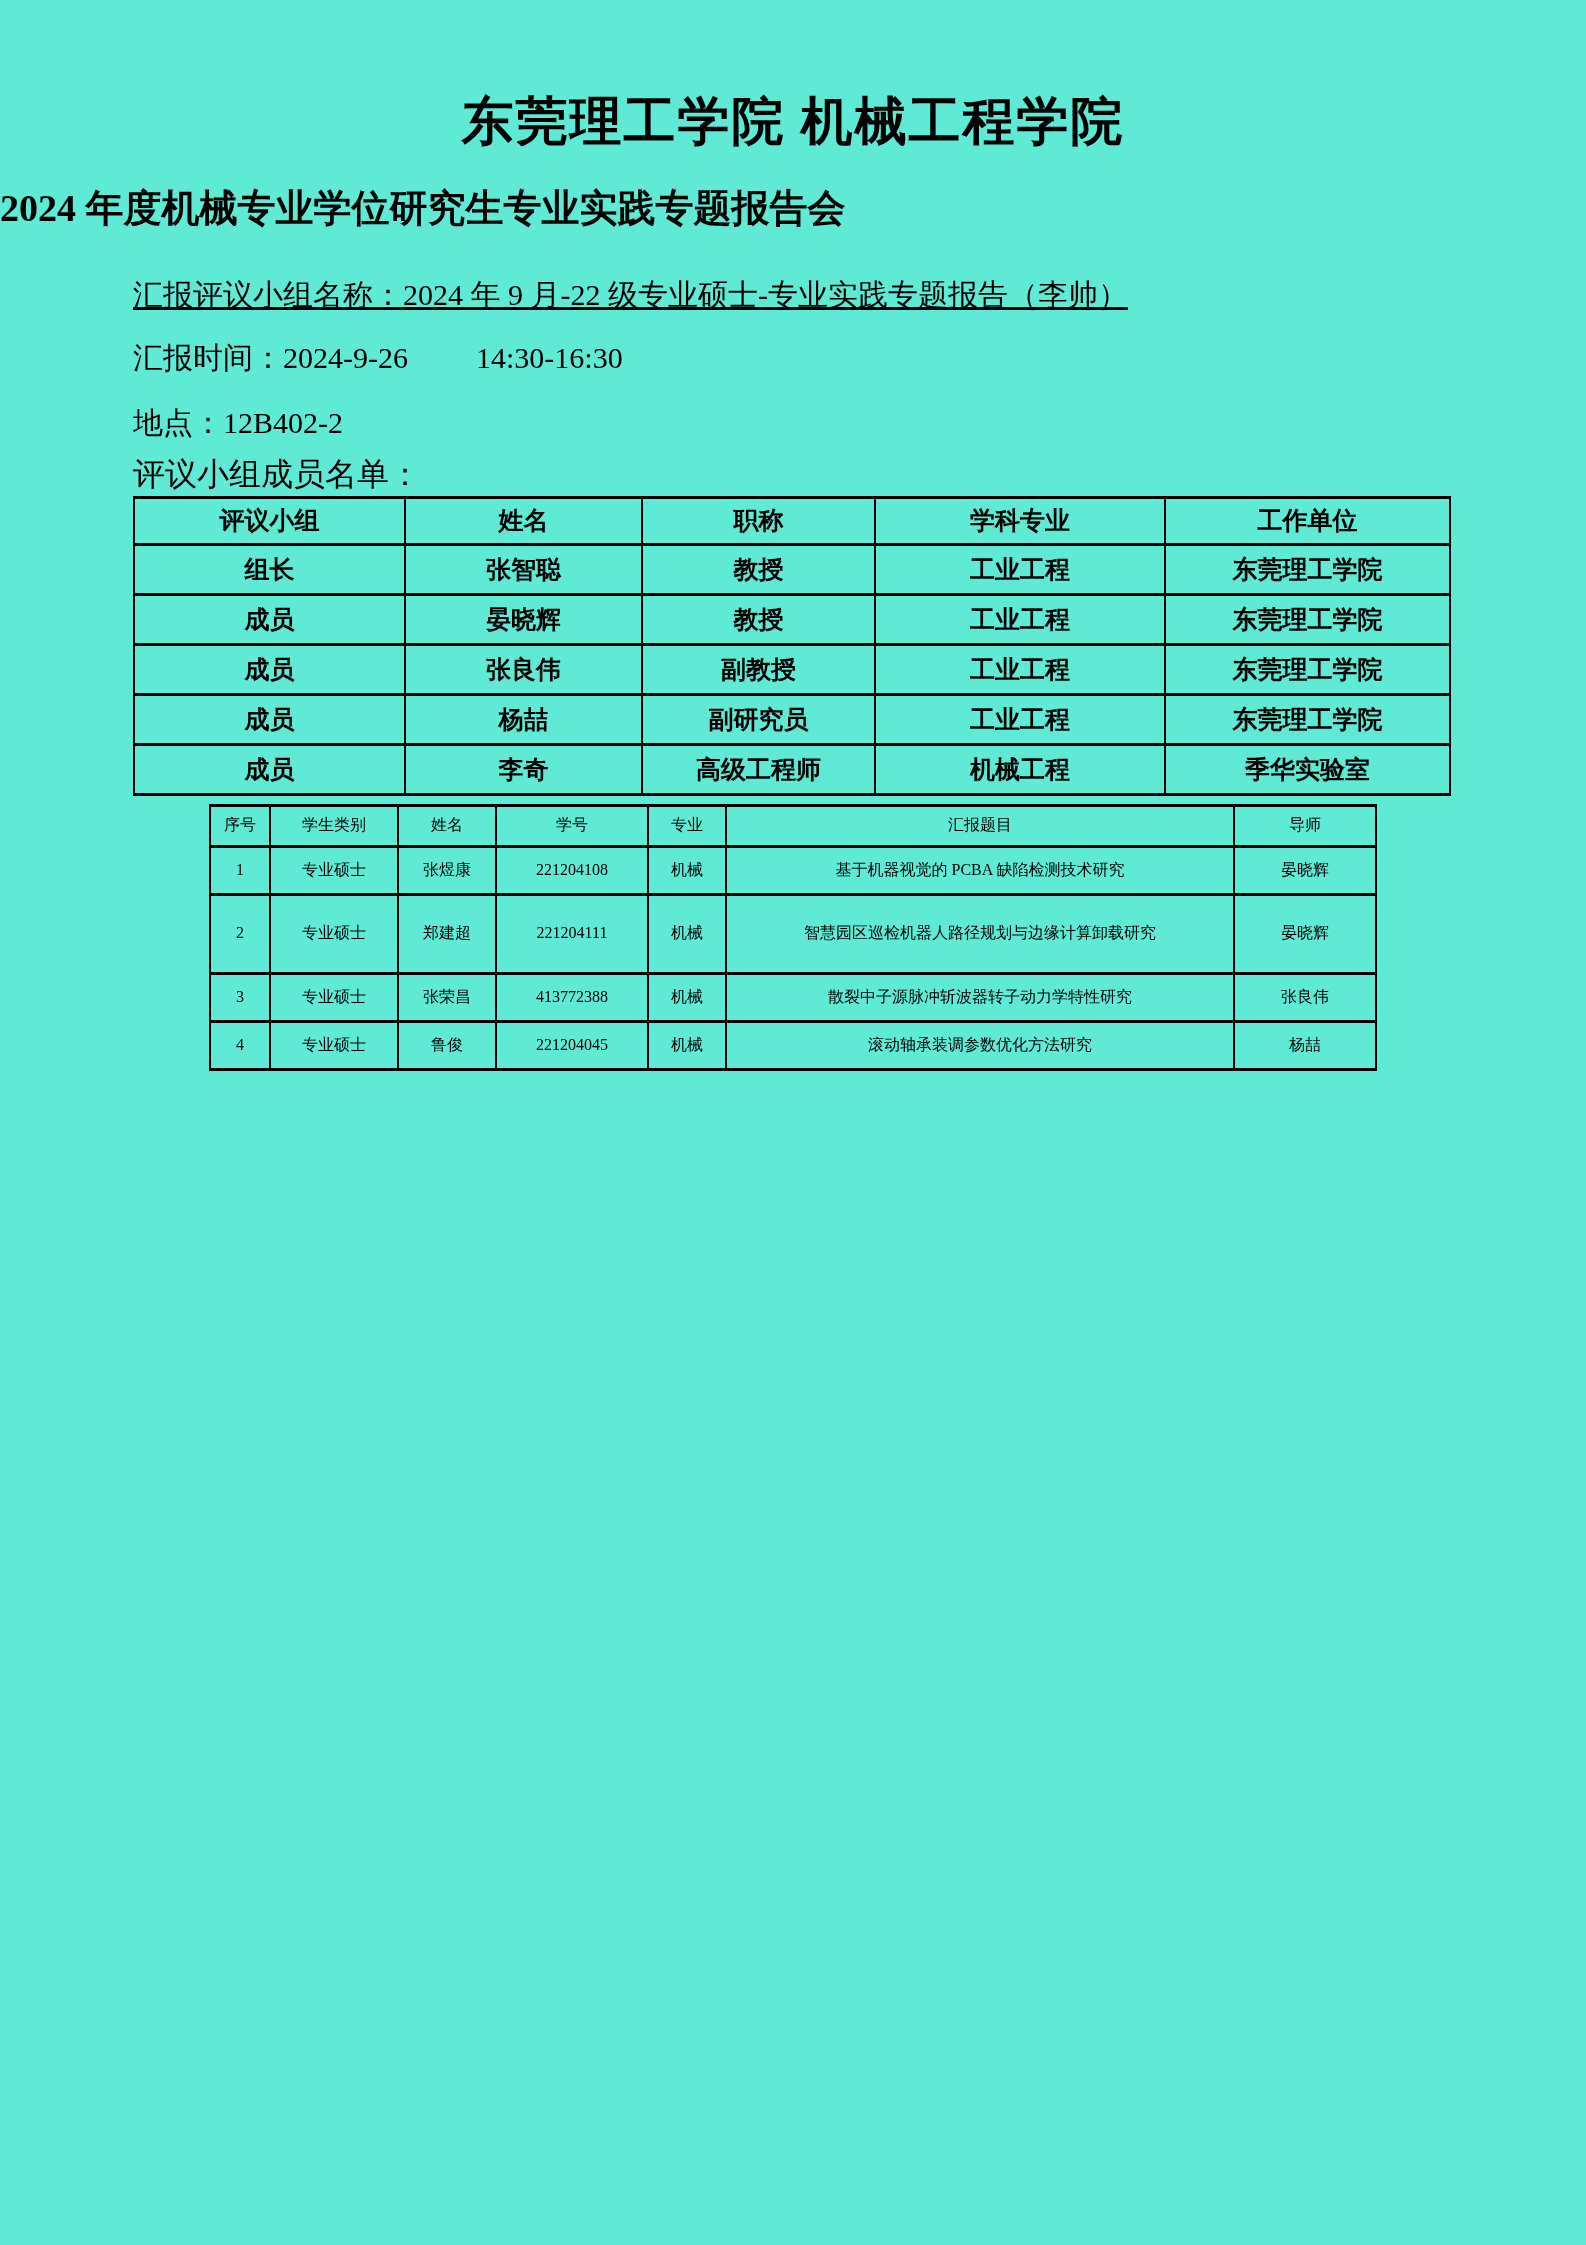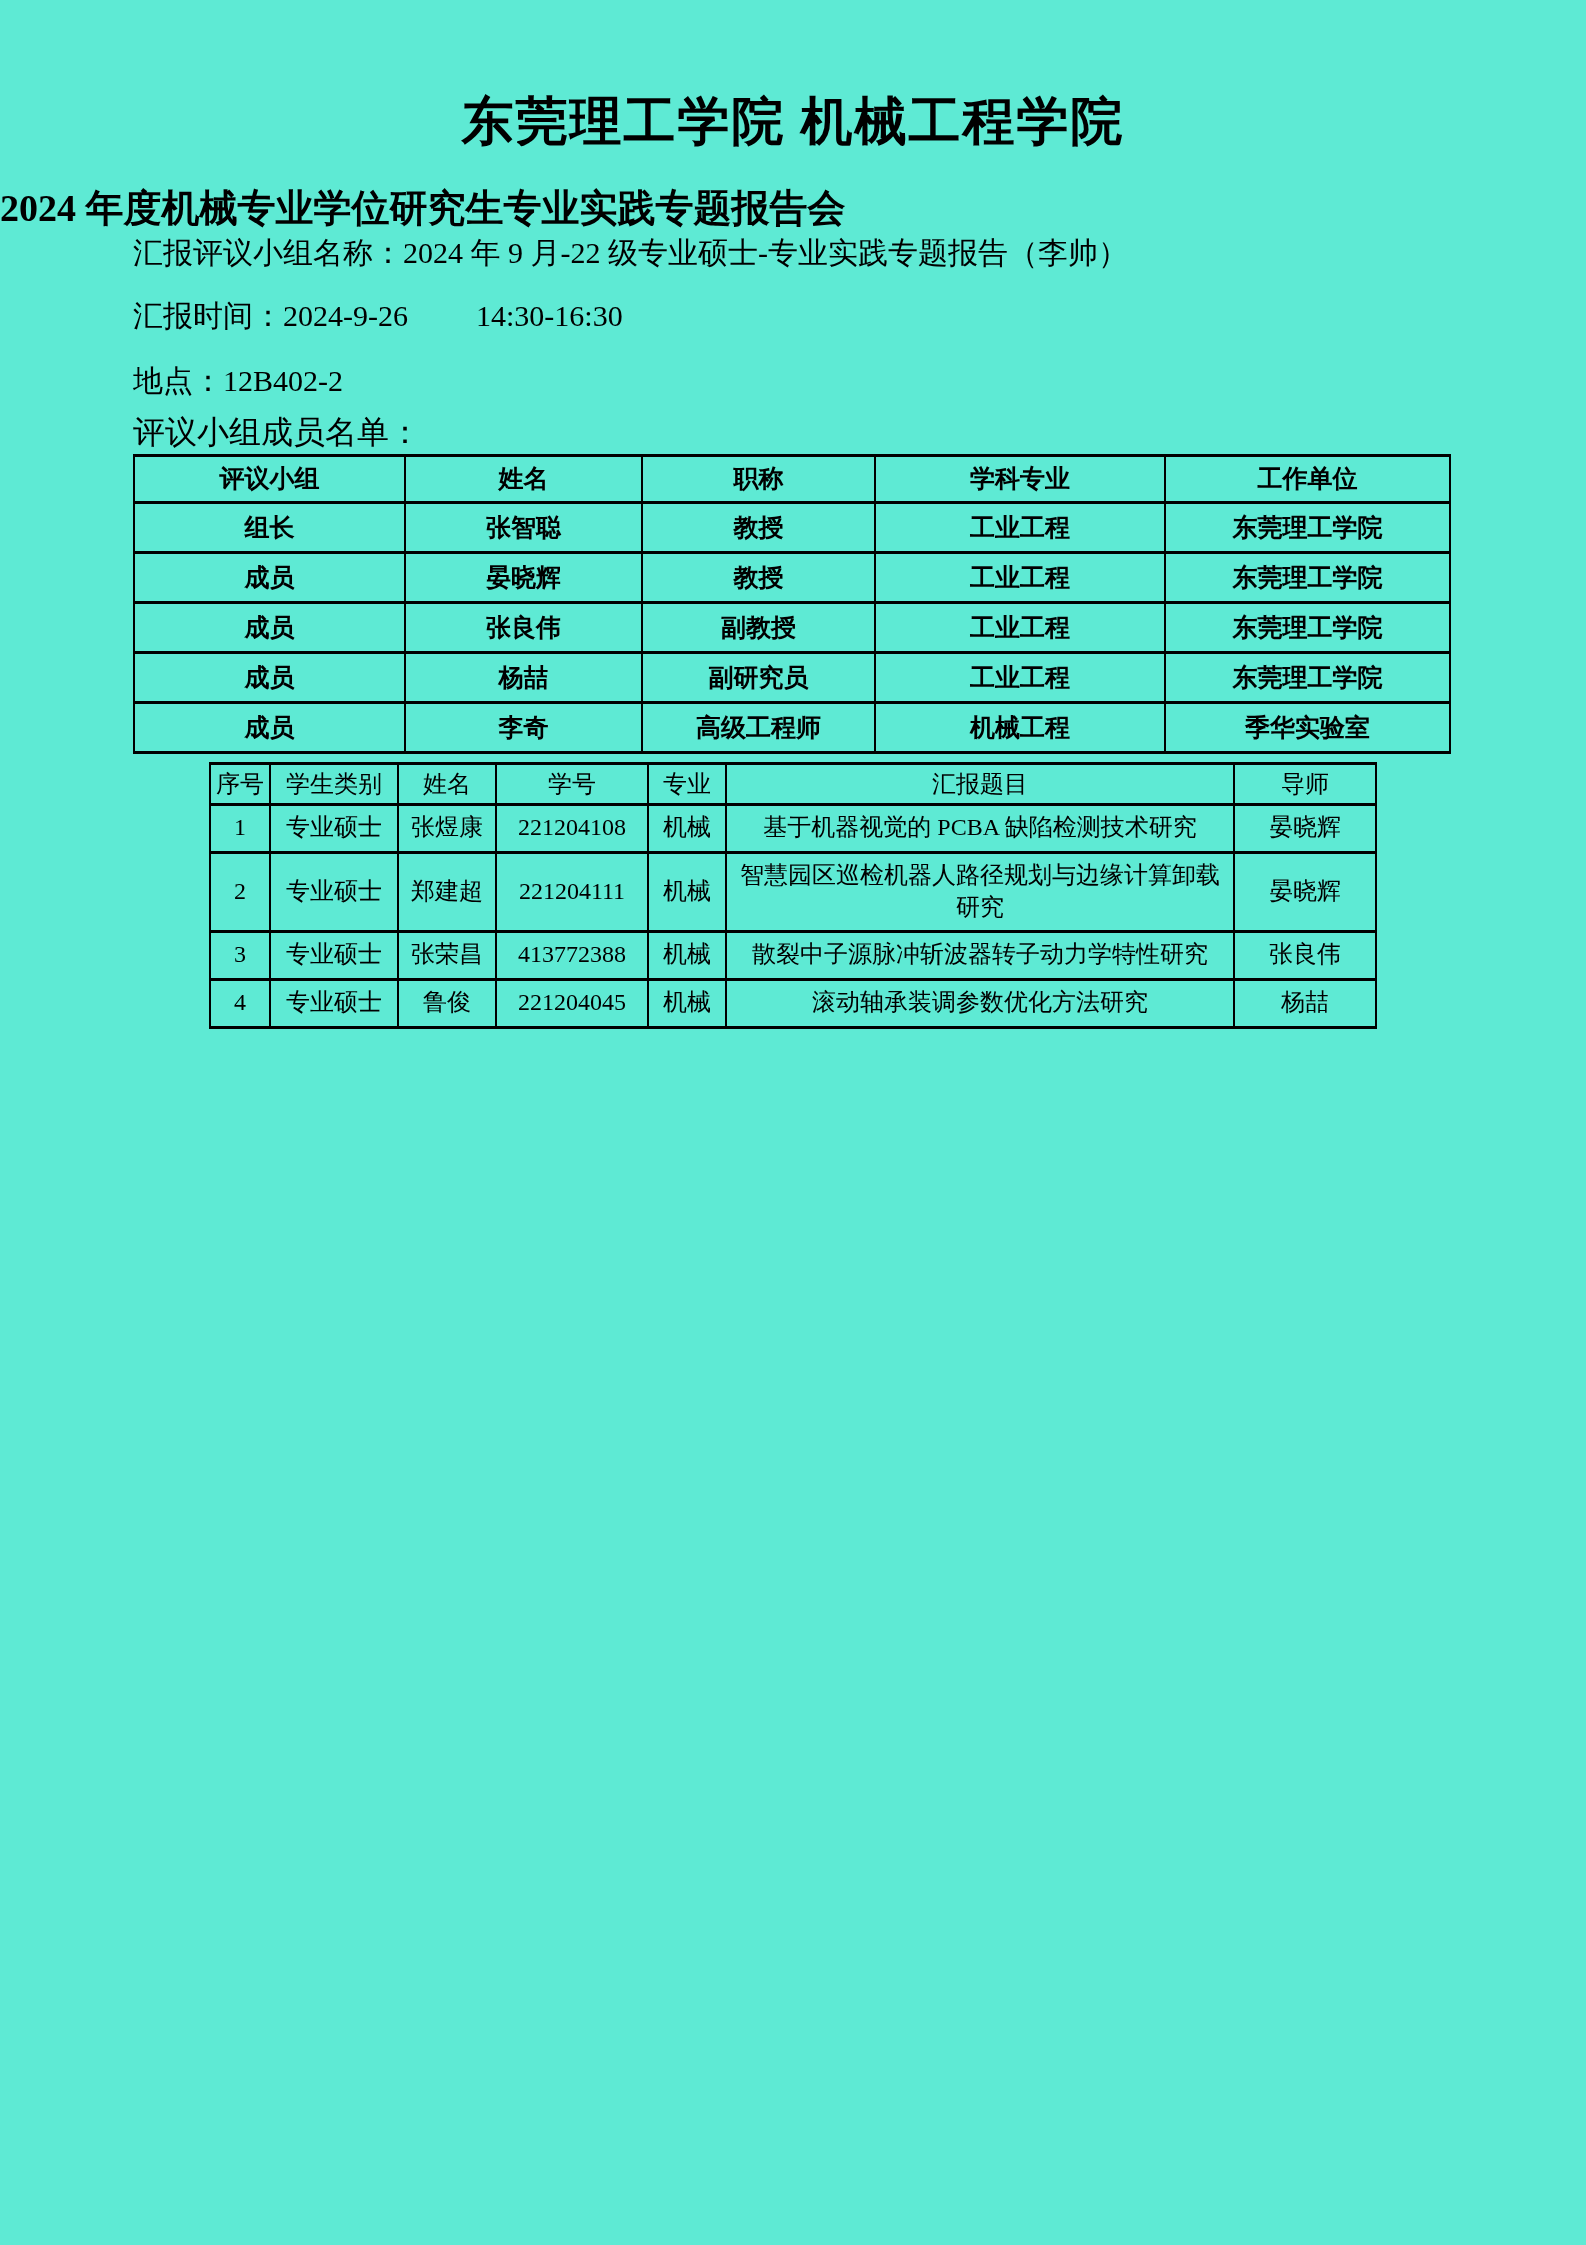--- a/index.html
+++ b/index.html
@@ -28,21 +28,21 @@
     font-size:38px;
     font-weight:bold;
     line-height:1.3;
   }
   .info-line{
     margin-left:133px;
     margin-right:120px;
     font-size:30px;
     line-height:1.3;
   }
-  .info-group{}
+  .info-group{margin-top:42px;text-decoration:underline;}
   .info-time{margin-top:24px;}
   .info-place{margin-top:26px;}
   .time-range{margin-left:68px;}
   .section-label{
     margin-left:133px;
     font-size:32px;
     line-height:1.3;
   }
   .committee-label{margin-top:12px;}
   .students-label{margin-top:60px;}
@@ -64,21 +64,21 @@
     width:1316px;
     margin-top:0px;
     font-size:25px;
   }
   .committee-table th{font-weight:bold;height:44px;margin-top:16px;}
   .committee-table td{height:47px;font-weight:bold;}
   .students-table{
     margin-left:209px;
     width:1166px;
     margin-top:8px;
-    font-size:24px;
+    font-size:16px;
   }
   .students-table th{font-weight:normal;height:38px;}
   .students-table td{height:45px;line-height:1.3;}
   .students-table tr.tall td{height:76px;}
 </style>
 </head>
 <body>
 
 <div class="page">
 

